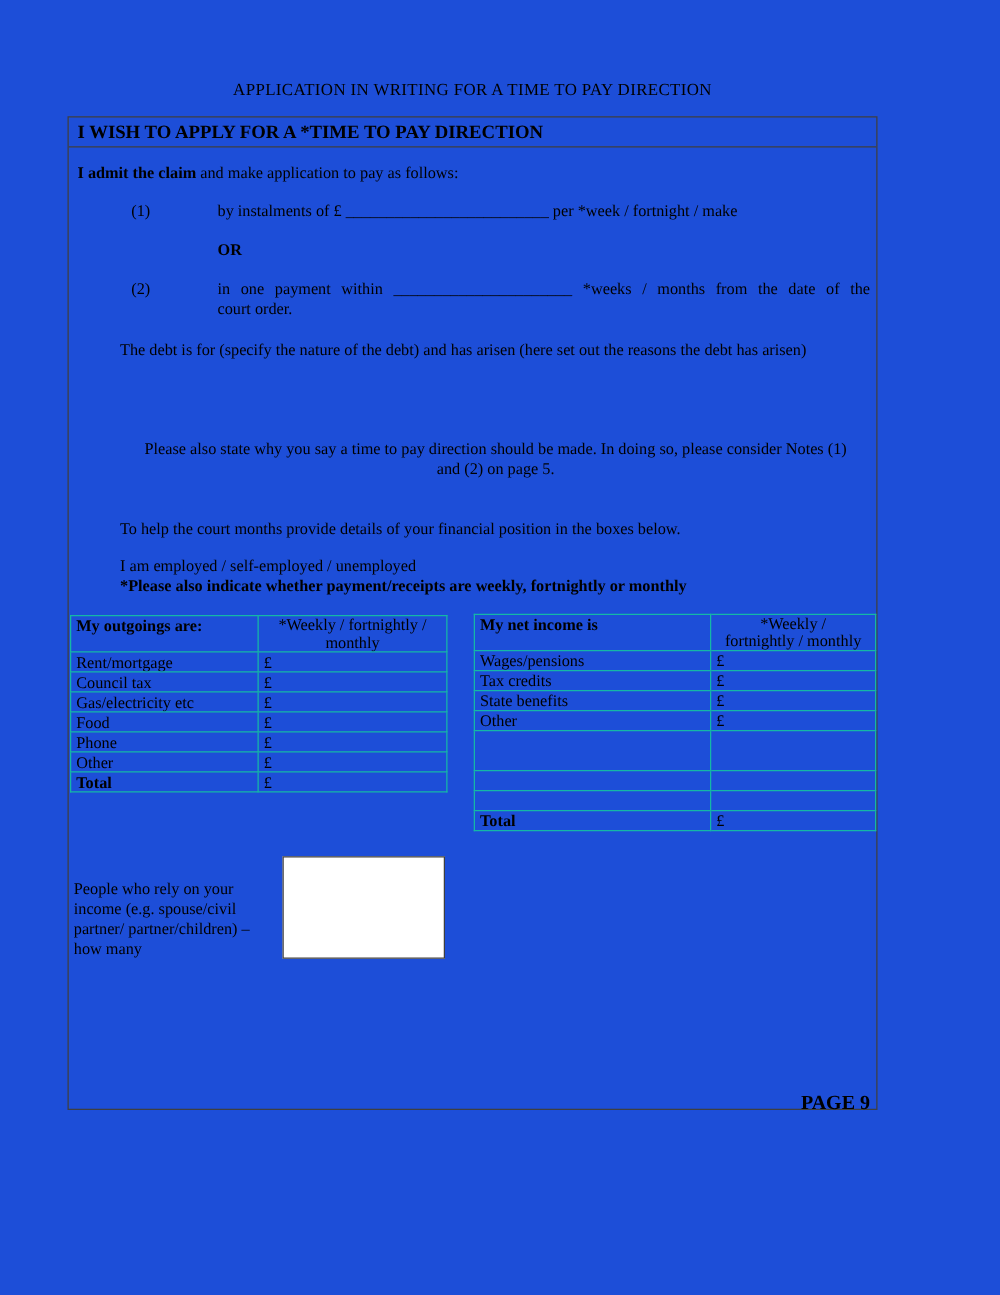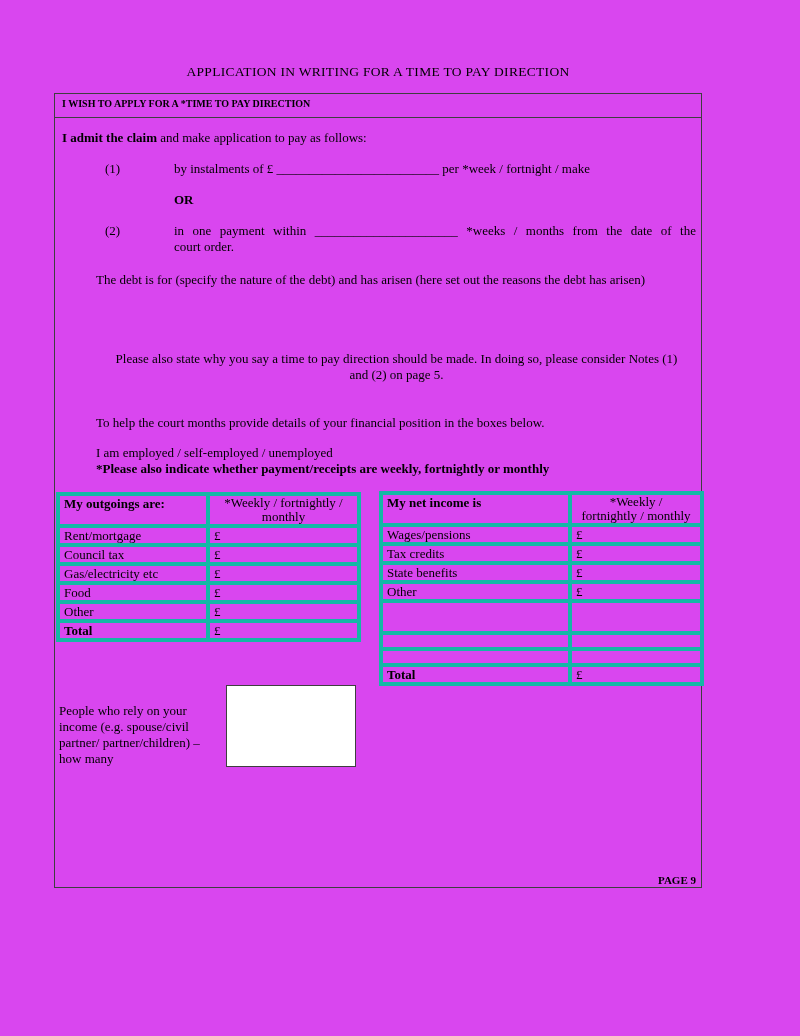--- a/index.html
+++ b/index.html
@@ -1,46 +1,46 @@
 <!DOCTYPE html>
 <html><head>
 <meta charset="utf-8">
 <style>
   html,body{margin:0;padding:0;background:#ffffff;}
   body{width:800px;height:1036px;font-family:"Liberation Serif","DejaVu Serif",serif;color:#000;font-size:13px;position:relative;}
-  .page{position:relative;width:800px;height:1036px;background:#d946ef;overflow:hidden;}
+  .page{position:relative;width:800px;height:1036px;background:#1d4ed8;overflow:hidden;}
   .doc-title{position:absolute;top:64px;left:54px;width:648px;text-align:center;font-size:13.5px;letter-spacing:.3px;white-space:nowrap;}
   .main-box{position:absolute;left:54px;top:93px;width:646px;height:793px;border:1px solid #3f3f3f;}
-  .box-heading{position:absolute;left:7px;top:4px;font-weight:bold;font-size:10px;white-space:nowrap;}
+  .box-heading{position:absolute;left:7px;top:4px;font-weight:bold;font-size:15px;white-space:nowrap;}
   .heading-rule{position:absolute;left:0;top:23px;width:100%;height:0;border-top:1px solid #3f3f3f;}
   .intro{position:absolute;left:7px;top:36px;white-space:nowrap;}
   .b{font-weight:bold;}
   .it{}
   .num1{position:absolute;left:50px;top:67px;}
   .opt1{position:absolute;left:119px;top:67px;white-space:nowrap;}
   .or-label{position:absolute;left:119px;top:98px;font-weight:bold;}
   .num2{position:absolute;left:50px;top:129px;}
   .opt2{position:absolute;left:119px;top:129px;width:522px;line-height:16px;}
   .opt2 .jline{text-align:justify;text-align-last:justify;white-space:nowrap0;}
   .debt-para{position:absolute;left:41px;top:178px;white-space:nowrap;}
   .notes-para{position:absolute;left:41px;top:257px;width:601px;line-height:16px;text-align:center;}
   .fin-intro{position:absolute;left:41px;top:321px;white-space:nowrap;}
   .employment{position:absolute;left:41px;top:351px;line-height:16px;white-space:nowrap;}
   .fin-table{border-collapse:collapse;table-layout:fixed;font-size:13px;position:absolute;}
-  .fin-table td{border:4px solid #14b8a6;padding:0 4px;line-height:15px;vertical-align:top;overflow:hidden;}
+  .fin-table td{border:1px solid #14b8a6;padding:0 4px;line-height:15px;vertical-align:top;overflow:hidden;}
   .outgoings{left:1px;top:398px;width:301px;}
   .income{left:324px;top:397px;width:321px;}
   tr.hrow{height:29px;}
   tr.r{height:16px;}
   tr.tall{height:32px;}
   td.hdr{text-align:center;line-height:14px;padding-top:0;}
   td.vbottom{vertical-align:bottom;}
   .dep-label{position:absolute;left:4px;top:609px;line-height:16px;}
   .dep-box{position:absolute;left:171px;top:591px;width:128px;height:80px;border:1px solid #3f3f3f;background:#fff;}
-  .page-num{position:absolute;right:5px;top:780px;font-weight:bold;font-size:11px;}
+  .page-num{position:absolute;right:5px;top:780px;font-weight:bold;font-size:16px;}
 </style>
 </head>
 <body>
 
 <div class="page">
 
   <div class="doc-title">APPLICATION IN WRITING FOR A TIME TO PAY DIRECTION</div>
 
   <div class="main-box">
 
@@ -94,20 +94,24 @@
       <tr class="r">
         <td>Council tax</td>
         <td>£</td>
       </tr>
       <tr class="r">
         <td>Gas/electricity etc</td>
         <td>£</td>
       </tr>
       <tr class="r">
         <td>Food</td>
+        <td>£</td>
+      </tr>
+      <tr class="r">
+        <td>Phone</td>
         <td>£</td>
       </tr>
       <tr class="r">
         <td>Other</td>
         <td>£</td>
       </tr>
       <tr class="r">
         <td class="b">Total</td>
         <td>£</td>
       </tr>

